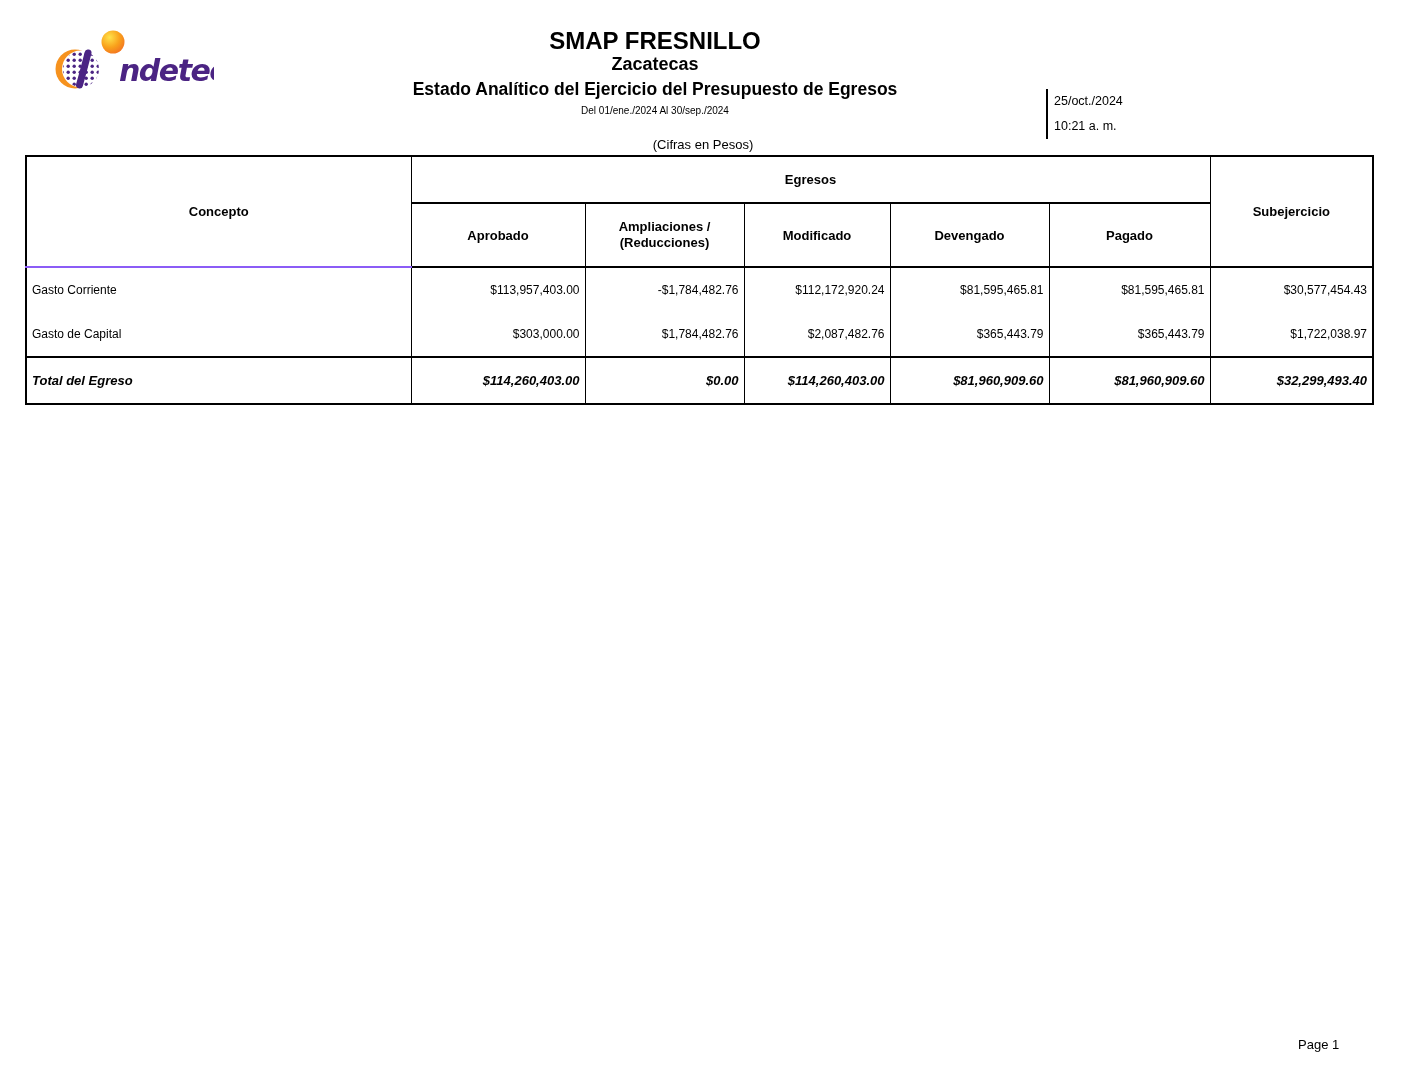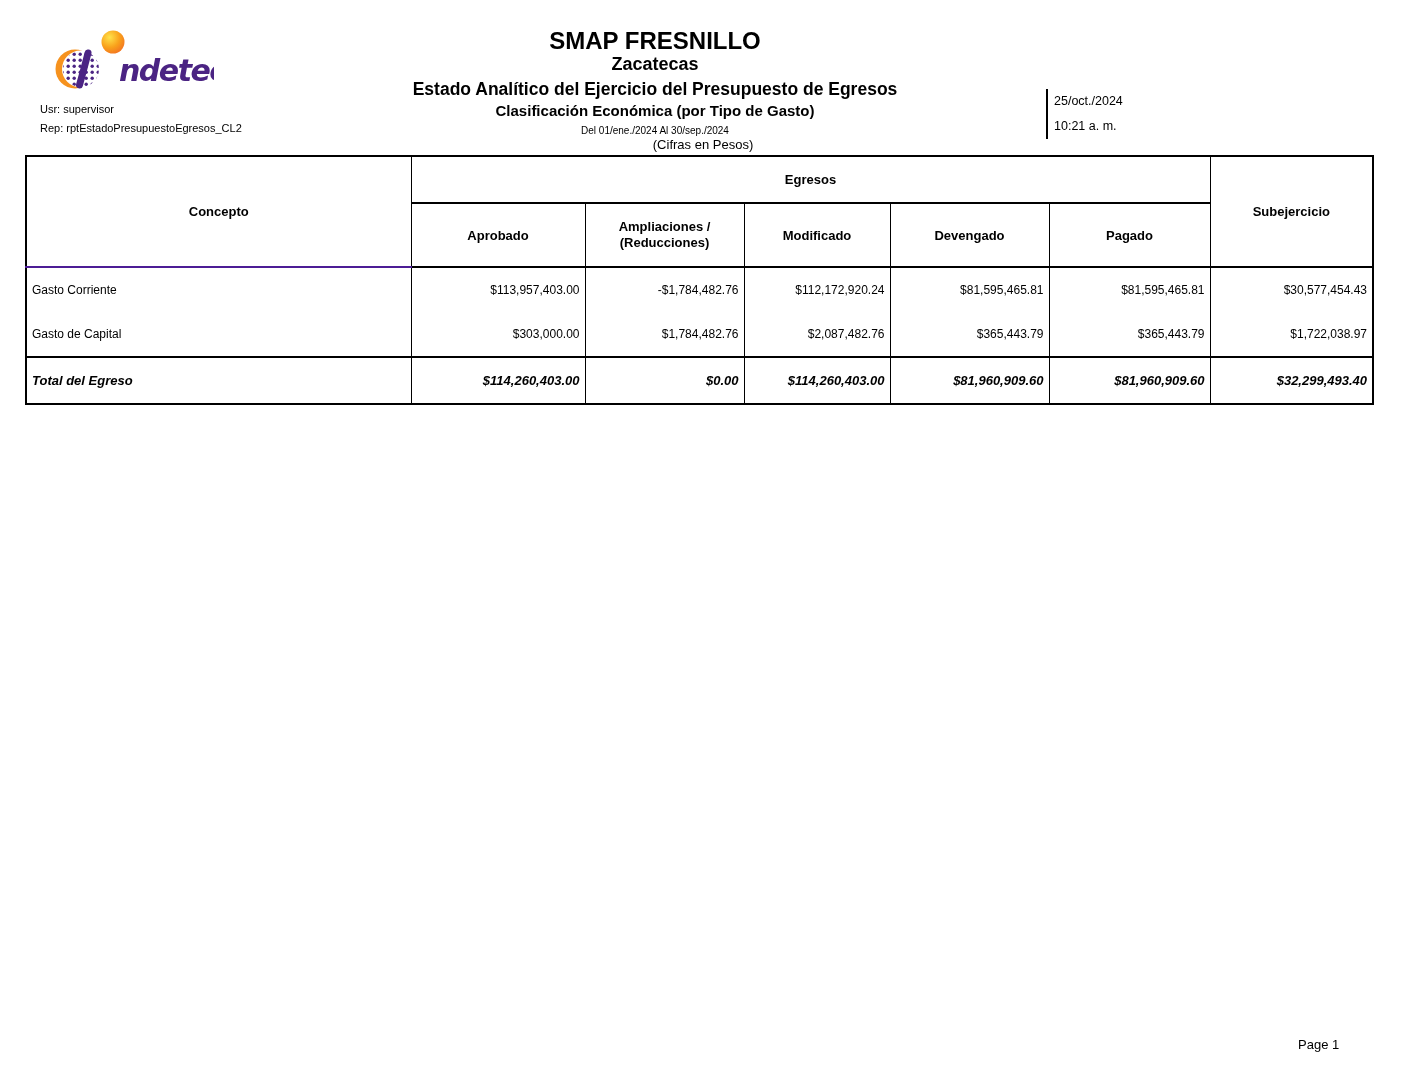--- a/index.html
+++ b/index.html
@@ -109,30 +109,25 @@
       <circle cx="39" cy="41" r="18" fill="url(#dots)"></circle>
 
       <path d="M46 25 C43.5 35 40 48 37.5 57" stroke="#4B2483" stroke-width="7" fill="none" stroke-linecap="round"></path>
 
       <circle cx="71" cy="14" r="11.5" fill="url(#ballGrad)"></circle>
 
       <text x="77" y="53" font-family="'DejaVu Sans', sans-serif" font-size="30" font-weight="bold" font-style="italic" letter-spacing="-1.5" fill="#4B2483">ndetec</text>
     </svg>
   </div>
 
-  <div class="meta-lines">
-    <div>Usr: supervisor</div>
-    <div>Rep: rptEstadoPresupuestoEgresos_CL2</div>
-  </div>
 
   <div class="title-block">
     <div class="t-org">SMAP FRESNILLO</div>
     <div class="t-state">Zacatecas</div>
     <div class="t-report">Estado Analítico del Ejercicio del Presupuesto de Egresos</div>
-    <div class="t-class">Clasificación Económica (por Tipo de Gasto)</div>
     <div class="t-period">Del 01/ene./2024 Al 30/sep./2024</div>
   </div>
   <div class="t-cifras">(Cifras en Pesos)</div>
 
   <div class="print-info">
     <div class="pi-divider"></div>
     <div class="pi-values">
       <div>25/oct./2024</div>
       <div>10:21 a. m.</div>
     </div>
@@ -143,21 +138,21 @@
       <col style="width:385px">
       <col style="width:174px">
       <col style="width:159px">
       <col style="width:146px">
       <col style="width:159px">
       <col style="width:161px">
       <col style="width:163px">
     </colgroup>
     <tbody>
         <tr class="row-group">
-      <th rowspan="2" class="span-head" style="border-bottom:2px solid #4c1d95;">Concepto</th>
+      <th rowspan="2" class="span-head" style="border-bottom:2px solid #8b5cf6;">Concepto</th>
       <th colspan="5" class="group-head">Egresos</th>
       <th rowspan="2" class="span-head" style="border-bottom:2px solid #000;">Subejercicio</th>
     </tr>
     <tr class="row-subhead">
       <th>Aprobado</th>
       <th class="wrap-head">Ampliaciones / (Reducciones)</th>
       <th>Modificado</th>
       <th>Devengado</th>
       <th>Pagado</th>
     </tr>

